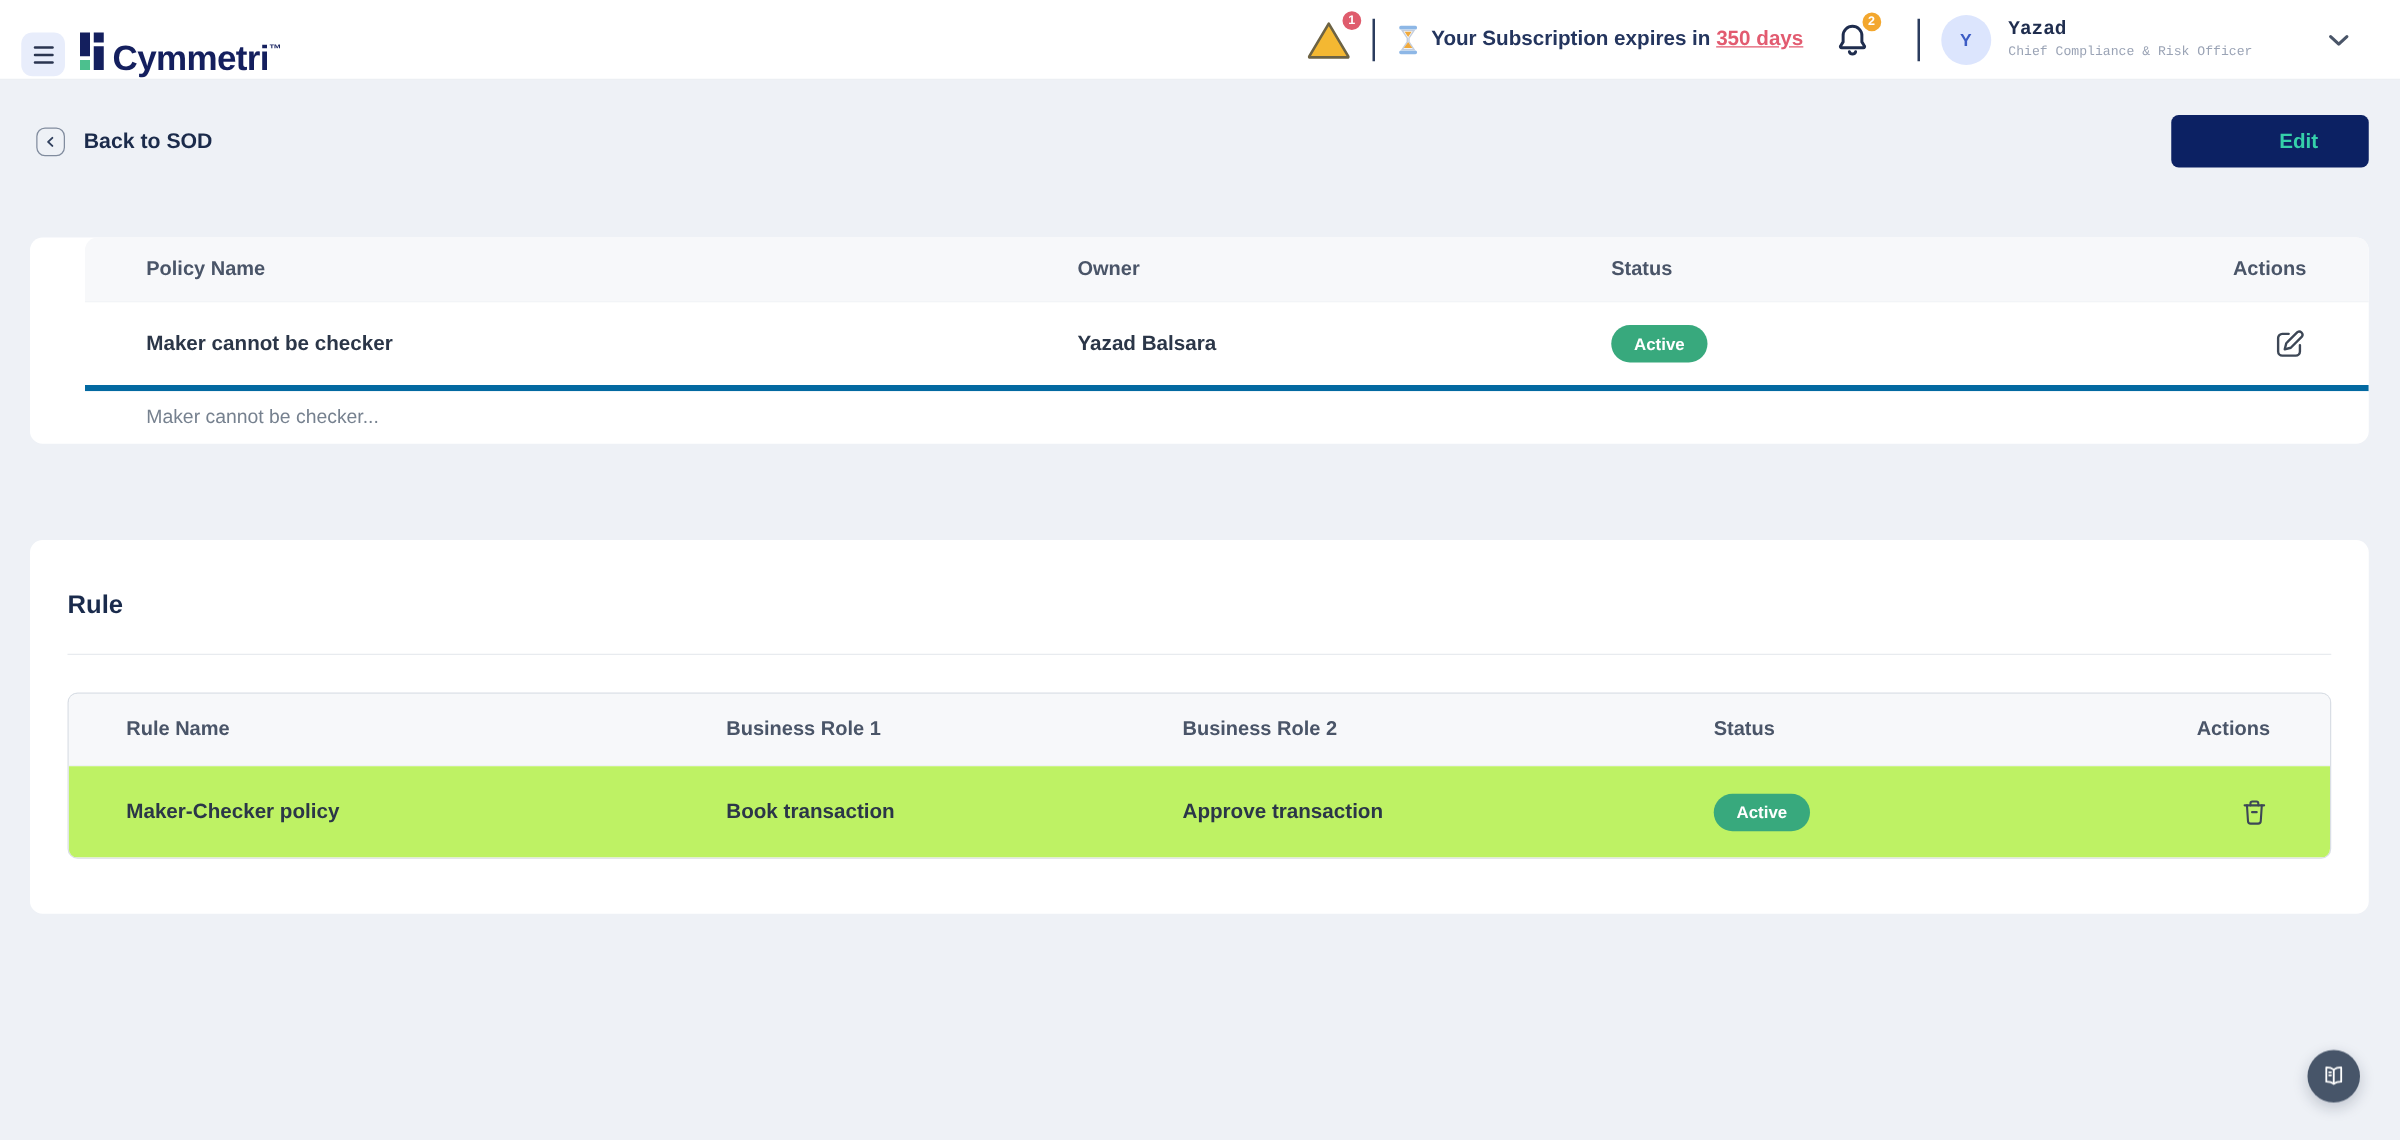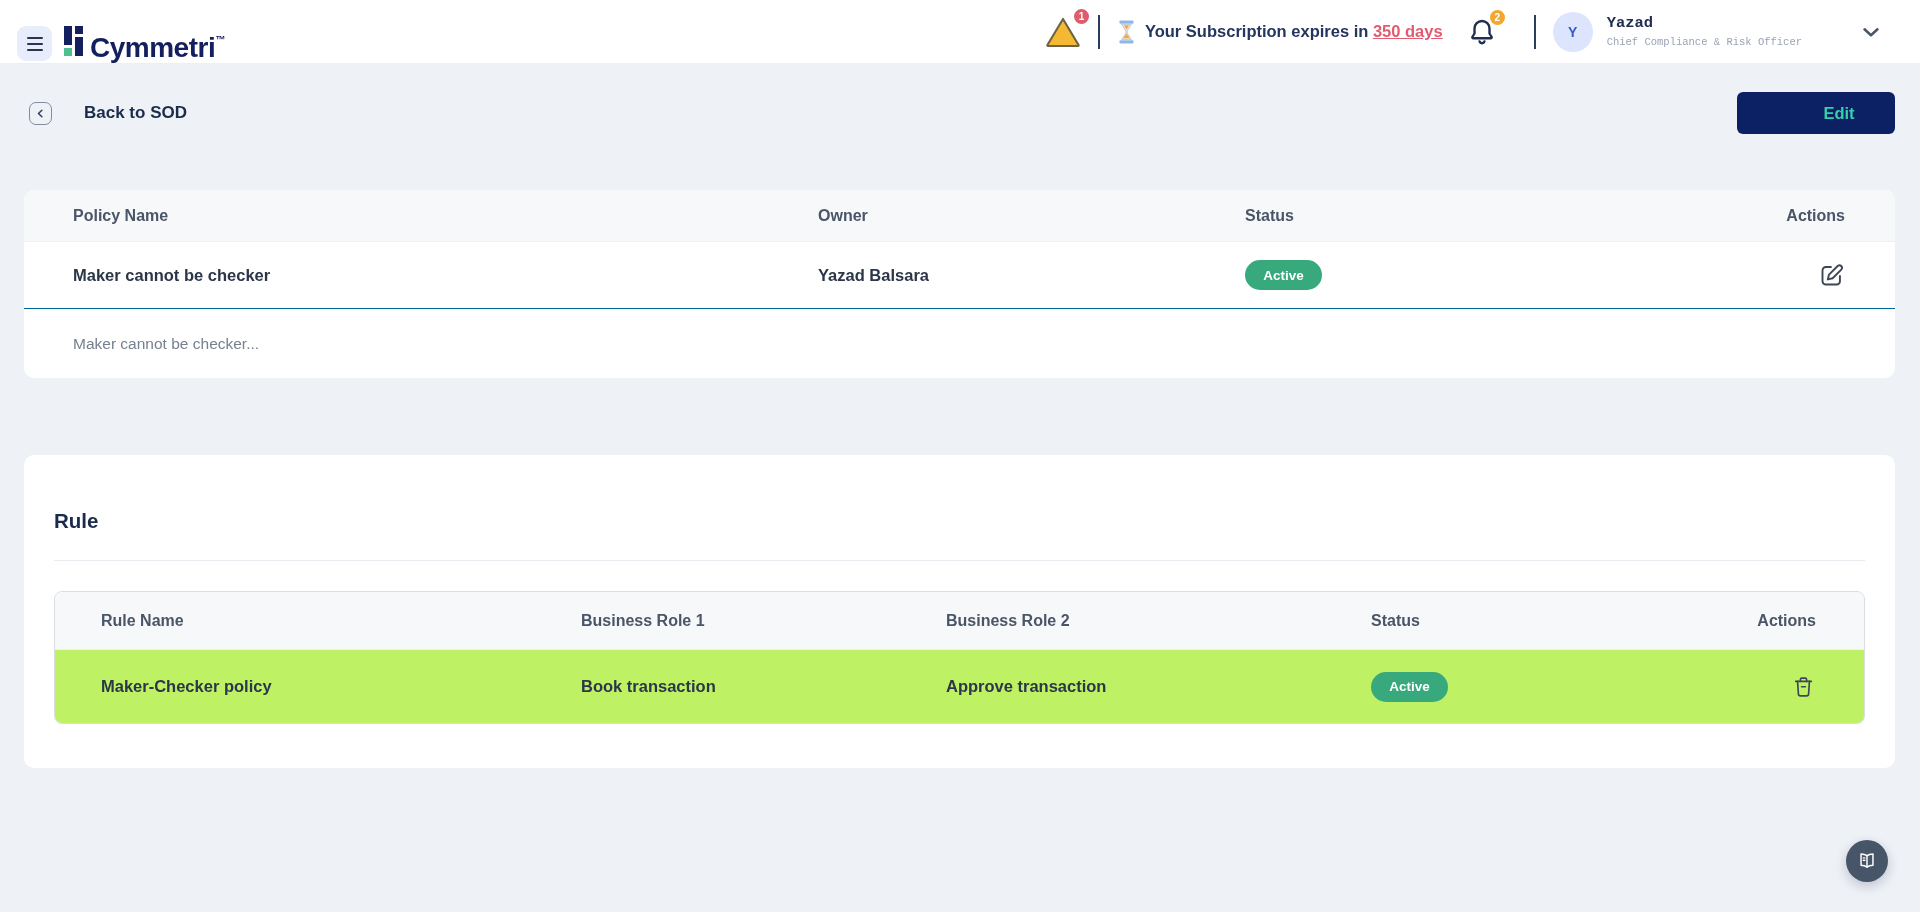--- a/index.html
+++ b/index.html
@@ -54,57 +54,57 @@
     font-weight: 700; font-size: 14px; display: flex; align-items: center; justify-content: center;
     margin-right: 14px; flex: none;
   }
   .user-block { line-height: 1.15; font-family: Liberation Mono, monospace; }
   .user-name { font-size: 15.5px; font-weight: 700; color: #1f2d4e; }
   .user-role { font-size: 10.5px; color: #9aa3b5; margin-top: 3px; white-space: nowrap; }
   .chev-down { margin-left: 56px; cursor: pointer; display: flex; }
 
   
   .toolbar { display: flex; align-items: center; justify-content: space-between; padding: 28px 25px 0 29px; }
-  .back { display: flex; align-items: center; gap: 32px; cursor: pointer; }
+  .back { display: flex; align-items: center; gap: 15px; cursor: pointer; }
   .back-iconbtn {
     width: 23px; height: 23px; border: 1.5px solid #818c9e; border-radius: 7px; background: transparent;
     display: flex; align-items: center; justify-content: center; cursor: pointer;
   }
   .back-label { font-size: 17px; font-weight: 600; color: #1b2b4b; }
   .edit-btn {
     width: 158px; height: 42px; background: #0c2163; color: #35d0aa;
     font-weight: 700; font-size: 16.5px; border: none; border-radius: 6px;
     cursor: pointer; font-family: inherit; padding-left: 46px;
   }
 
   
-  .card { background: #fff; border-radius: 10px; margin: 0 25px 0 24px; }
+  .card { background: #fff; border-radius: 10px; margin: 0 25px 0 24px; padding-left: 44px; }
   .policy-card { margin-top: 56px; }
 
   .p-grid {
     display: grid; grid-template-columns: 745px 427px 1fr 151px;
     padding: 0 50px 0 49px; align-items: center;
   }
   .p-head { height: 52px; background: #f7f8fa; border-bottom: 1px solid #eef1f4; border-radius: 10px 10px 0 0; }
   .th { font-size: 16px; font-weight: 700; color: #4a5568; }
   .th.right, .td.right { justify-self: end; text-align: right; }
   .p-row { height: 66px; }
   .td-strong { font-size: 16.5px; font-weight: 700; color: #2b3648; }
   .badge-active {
     display: inline-flex; min-width: 77px; height: 30px; padding: 0 16px; border-radius: 15px;
     background: #38a97d; color: #fff; font-size: 13.5px; font-weight: 700;
     align-items: center; justify-content: center;
   }
   .icon-btn { background: none; border: none; cursor: pointer; display: flex; padding: 0; }
   .p-desc {
-    height: 70px; display: flex; align-items: center; padding-left: 49px;
-    color: #76818f; font-size: 15.5px; border-top: 1px solid #0369a1; border-radius: 0 0 10px 10px;
-  }
-
-  .rule-card { margin-top: 77px; padding: 14px 30px 44px 30px; }
+    height: 47px; display: flex; align-items: center; padding-left: 49px;
+    color: #76818f; font-size: 15.5px; border-top: 5px solid #0369a1; border-radius: 0 0 10px 10px;
+  }
+
+  .rule-card { margin-top: 77px; padding: 0 30px 44px 30px; }
   .rule-title { padding-top: 40px; font-size: 20.5px; font-weight: 800; color: #1a2b4c; }
   .rule-divider { margin-top: 27px; height: 1px; background: #e8ebef; }
   .rule-table { margin-top: 30px; border: 1px solid #d9dee5; border-radius: 8px; overflow: hidden; }
   .r-grid {
     display: grid; grid-template-columns: 480px 365px 425px 1fr 120px;
     padding: 0 48px 0 46px; align-items: center;
   }
   .r-head { height: 58px; background: #f7f8fa; border-bottom: 1px solid #eef1f4; }
   .r-row { height: 73px; background: #bef264; }
 

